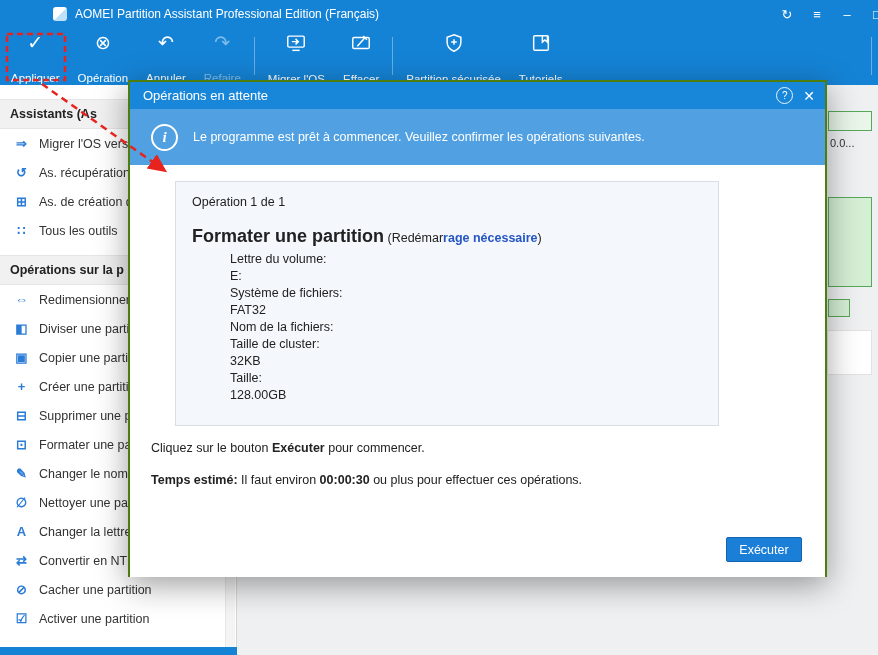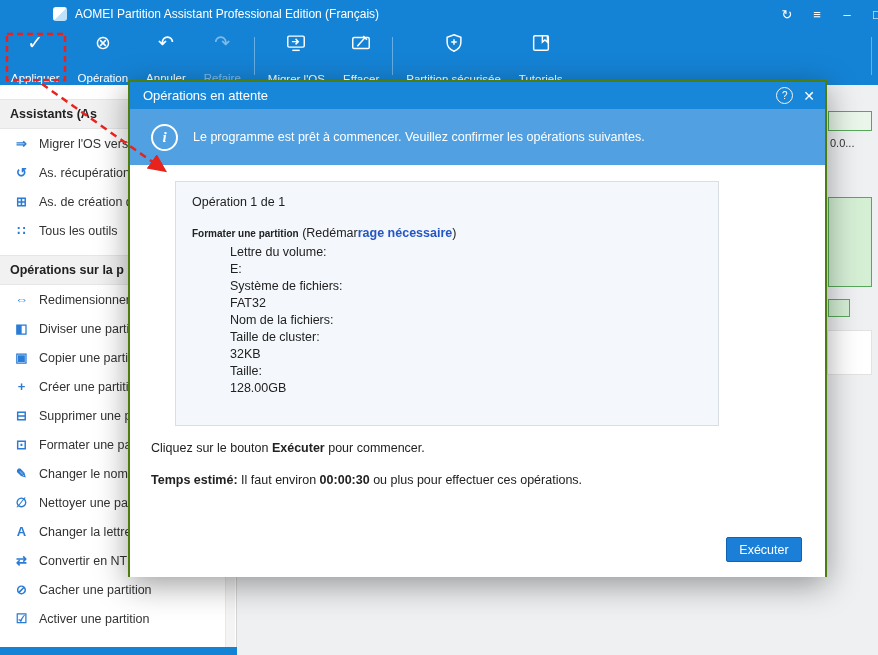--- a/index.html
+++ b/index.html
@@ -42,21 +42,21 @@
   .dialog{position:absolute;left:128px;top:80px;width:699px;height:497px;background:#c2410c;border:2px solid #4d7c0f;box-shadow:0 8px 30px rgba(0,0,0,.38);z-index:50;box-sizing:border-box;}
   .dlg-titlebar{height:27px;background:#1987d9;color:#fff;display:flex;align-items:center;padding:0 10px 0 13px;font-size:13px;}
   .dlg-controls{margin-left:auto;display:flex;align-items:center;gap:10px;}
   .dlg-help{width:15px;height:15px;border:1px solid rgba(255,255,255,.9);border-radius:50%;font-size:10px;display:flex;align-items:center;justify-content:center;}
   .dlg-close{font-size:14px;}
   .banner{height:56px;background:#50a0e2;display:flex;align-items:center;padding:0 21px;color:#fff;font-size:12.5px;}
   .info-icon{width:27px;height:27px;border:2px solid #fff;border-radius:50%;display:flex;align-items:center;justify-content:center;font-size:15px;font-weight:bold;font-style:italic;margin-right:15px;flex:none;font-family:"Liberation Serif",serif;box-sizing:border-box;}
   .dlg-body{position:relative;height:412px;background:#fff;font-size:12.5px;color:#222;}
   .op-box{position:absolute;left:20px;top:16px;width:544px;height:245px;background:#f4f7fb;border:1px solid #d9dde4;box-sizing:border-box;padding:13px 16px;margin-left:25px;}
   .op-counter{margin-bottom:17px;}
-  .op-title{font-weight:bold;font-size:10px;}
+  .op-title{font-weight:bold;font-size:18px;}
   .restart-highlight{color:#2456c4;font-weight:bold;text-align:center;}
   .fields{margin-top:4px;}
   .field-row{display:flex;margin-left:38px;line-height:17px;flex-direction:column;}
   .field-label{width:140px;flex:none;}
   .hint-line{position:absolute;left:21px;top:276px;text-align:right;}
   .time-line{position:absolute;left:21px;top:308px;}
   .execute-btn{position:absolute;right:23px;top:372px;width:76px;height:25px;background:#1b7fd8;border:1px solid #1064b0;color:#fff;font-size:12.5px;font-family:inherit;border-radius:2px;}
 
   
   .annotation-overlay{position:absolute;left:0;top:0;z-index:100;pointer-events:none;}

